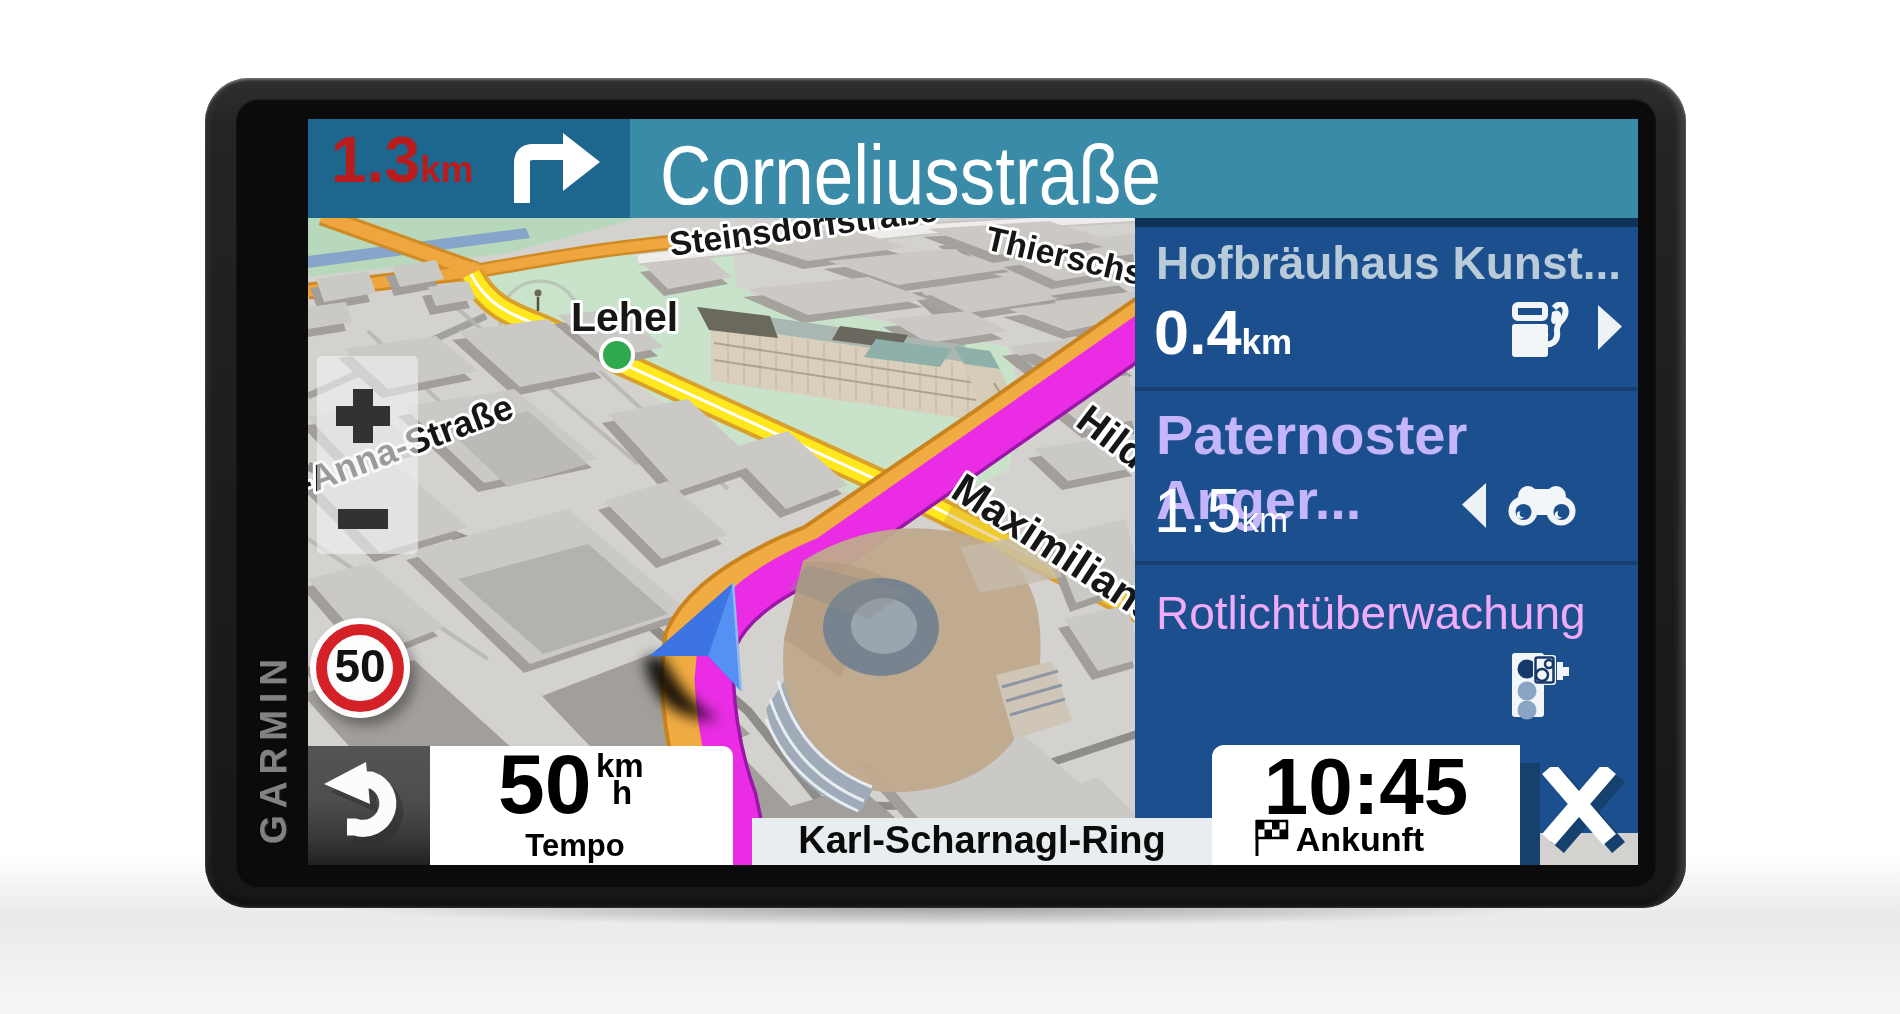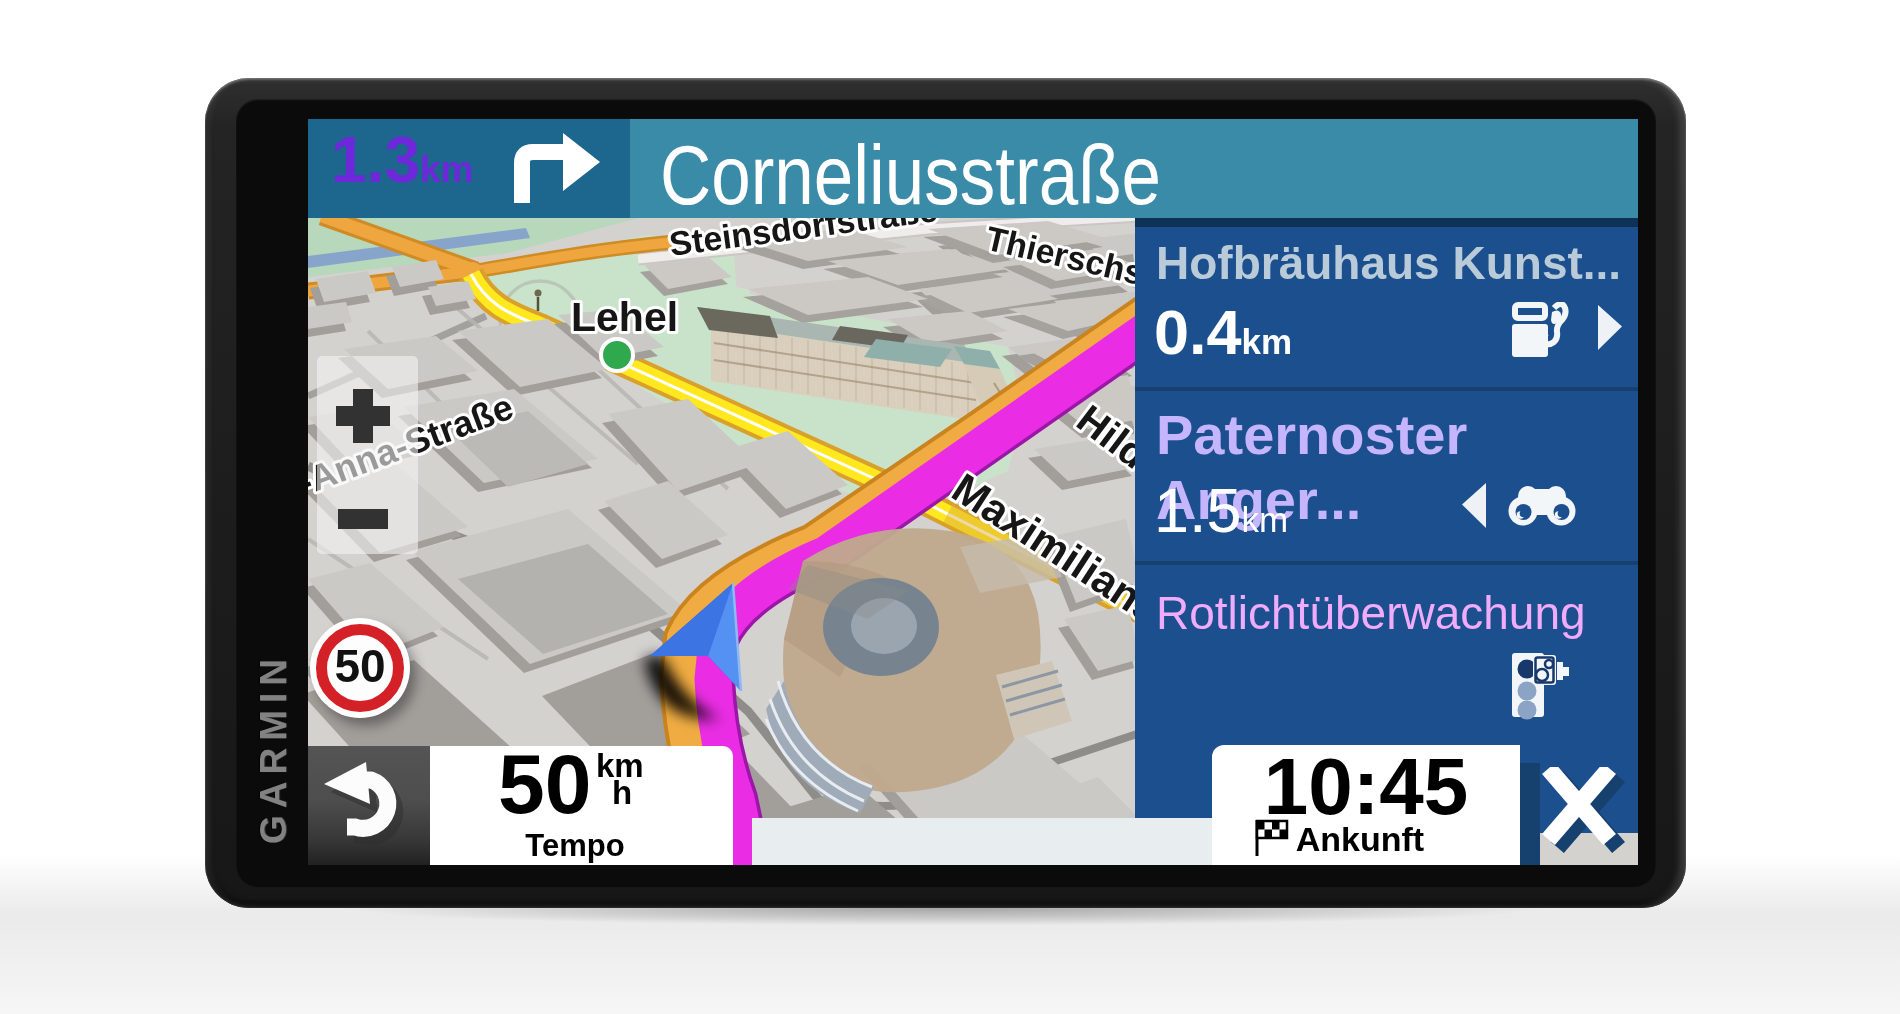--- a/index.html
+++ b/index.html
@@ -261,21 +261,21 @@
       <text transform="translate(-4,377) rotate(-20.5)" font-size="36">-Anna-Straße</text>
       <text transform="translate(641,377) rotate(33)" font-size="42">Maximilianstr</text>
       <text transform="translate(766,306) rotate(37)" font-size="40">Hild</text>
     </g>
   </svg>
 
   <div class="abs" style="left:0;top:0;width:322px;height:99px;background:#1d668e;"></div>
 
   <div class="abs" style="left:322px;top:0;width:1008px;height:99px;background:#3a8ba7;"></div>
 
-  <div class="abs" style="left:23px;top:4px;color:#6d28d9;font-weight:bold;font-size:64px;">1.3<span style="font-size:37px;">km</span></div>
+  <div class="abs" style="left:23px;top:4px;color:#b91c1c;font-weight:bold;font-size:64px;">1.3<span style="font-size:37px;">km</span></div>
 
   <svg class="abs" style="left:206px;top:12px" width="100" height="75" viewBox="0 0 100 75">
     <path d="M8 64 L8 32 Q8 21 19 21 L52 21" fill="none" stroke="#fff" stroke-width="16" stroke-linecap="square"></path>
     <path d="M49 2 L49 60 L86 31 Z" fill="#fff"></path>
   </svg>
 
   <div class="abs" style="left:352px;top:8px;color:#fff;font-size:84px;font-weight:normal;transform:scale(0.845,1);transform-origin:0 0;">Corneliusstraße</div>
 
   <div class="abs" style="left:827px;top:99px;width:503px;height:615px;background:#1c4f8d;">
 
@@ -369,20 +369,21 @@
   <div class="abs" style="left:122px;top:627px;width:303px;height:119px;background:#fff;border-radius:0 10px 0 0;"></div>
 
   <div class="abs" style="left:190px;top:617px;color:#000;font-weight:bold;font-size:84px;">50</div>
 
   <div class="abs" style="left:288px;top:633px;color:#000;font-weight:bold;font-size:33px;line-height:27px;">km<br><span style="padding-left:16px;">h</span></div>
 
   <div class="abs" style="left:122px;top:703px;width:290px;text-align:center;color:#000000;font-weight:bold;font-size:31px;margin-top:6px;">Tempo</div>
 
   <div class="abs" style="left:444px;top:699px;width:460px;height:47px;background:#e8edef;"></div>
 
+  <div class="abs" style="left:444px;top:700px;width:460px;text-align:center;color:#0b0b0b;font-weight:bold;font-size:38px;">Karl-Scharnagl-Ring</div>
 
   <div class="abs" style="left:1212px;top:644px;width:20px;height:102px;background:#16406e;"></div>
 
   <div class="abs" style="left:904px;top:626px;width:308px;height:120px;background:#fff;border-radius:12px 0 0 0;"></div>
 
   <div class="abs" style="left:904px;top:622px;width:308px;text-align:center;color:#000;font-weight:bold;font-size:80px;">10:45</div>
 
   <div class="abs" style="left:904px;top:700px;width:254px;text-align:center;color:#000;font-weight:bold;font-size:34px;"><svg width="36" height="38" viewBox="0 0 36 38" style="vertical-align:-6px;margin-right:6px;">
         <line x1="3" y1="1" x2="3" y2="37" stroke="#000" stroke-width="3"></line>
         <rect x="3" y="2" width="30" height="17" fill="#fff" stroke="#000" stroke-width="2.5"></rect>

